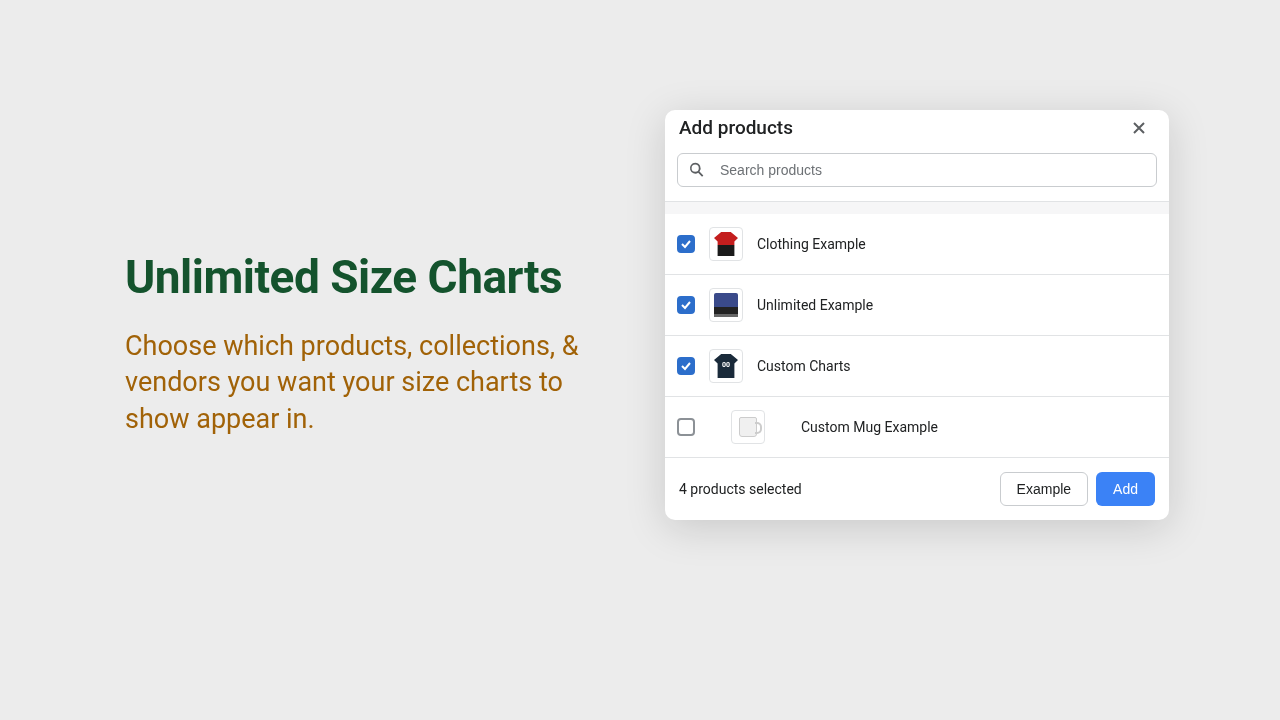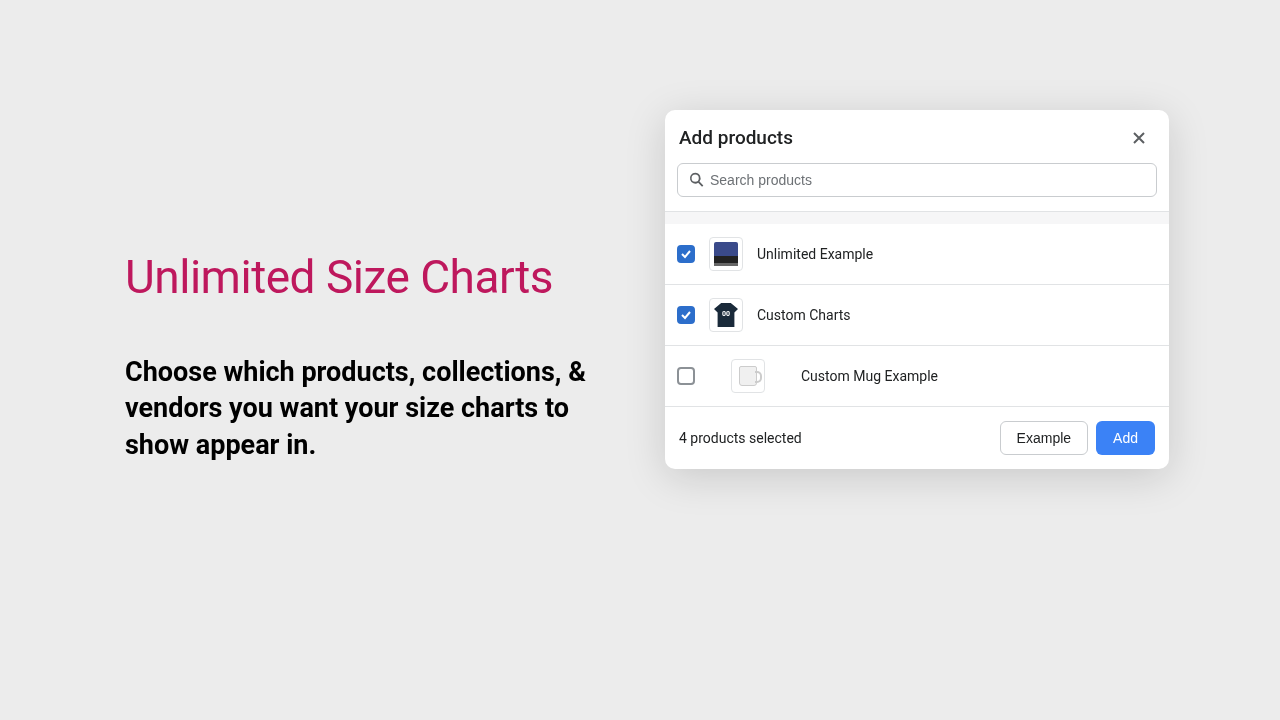--- a/index.html
+++ b/index.html
@@ -16,47 +16,47 @@
     overflow: hidden;
   }
   .left-content {
     position: absolute;
     left: 125px;
     top: 250px;
     max-width: 480px;
   }
   .headline {
     font-size: 46px;
-    font-weight: 400;
-    color: #be185d;
-    margin-bottom: 50px;
+    font-weight: 700;
+    color: #14532d;
+    margin-bottom: 24px;
     letter-spacing: -0.5px;
   }
   .description {
     font-size: 27px;
-    color: #000000;
+    color: #a16207;
     line-height: 1.35;
-    font-weight: 700;
+    font-weight: 400;
   }
   .modal {
     position: absolute;
     left: 665px;
     top: 110px;
     width: 504px;
     background: #fff;
     border-radius: 10px;
     box-shadow: 0 8px 40px rgba(0,0,0,0.15);
     display: flex;
     flex-direction: column;
   }
   .modal-header {
     display: flex;
     justify-content: space-between;
     align-items: center;
-    padding: 16px 20px 14px 14px;
+    padding: 6px 20px 14px 14px;
   }
   .modal-title {
     font-size: 19px;
     font-weight: 500;
     color: #202223;
   }
   .close-btn {
     width: 20px;
     height: 20px;
     cursor: pointer;
@@ -68,21 +68,21 @@
   .search-wrap {
     padding: 0 12px 14px 12px;
     border-bottom: 1px solid #e1e3e5;
   }
   .search-box {
     display: flex;
     align-items: center;
     border: 1px solid #c9cccf;
     border-radius: 6px;
     padding: 7px 10px;
-    gap: 4px;
+    gap: 14px;
   }
   .search-icon {
     width: 18px;
     height: 18px;
     color: #5c5f62;
     flex-shrink: 0;
   }
   .search-input {
     border: none;
     outline: none;
@@ -216,20 +216,31 @@
     <div class="search-box">
       <svg class="search-icon" viewBox="0 0 20 20" fill="currentColor">
         <path d="M8 2a6 6 0 014.74 9.68l4.3 4.3-1.42 1.42-4.3-4.3A6 6 0 118 2zm0 2a4 4 0 100 8 4 4 0 000-8z"></path>
       </svg>
       <input class="search-input" type="text" placeholder="Search products" style="">
     </div>
   </div>
 
   <div class="product-list">
 
+    <div class="product-row">
+      <div class="checkbox checked">
+        <svg viewBox="0 0 12 12" fill="none" stroke="currentColor" stroke-width="2">
+            <path d="M2 6l3 3 5-6"></path>
+          </svg>
+      </div>
+      <div class="thumb">
+          <div class="thumb-inner thumb-shirt"></div>
+        </div>
+      <div class="product-name">Clothing Example</div>
+    </div>
 
     <div class="product-row">
       <div class="checkbox checked">
         <svg viewBox="0 0 12 12" fill="none" stroke="currentColor" stroke-width="2">
             <path d="M2 6l3 3 5-6"></path>
           </svg>
       </div>
       <div class="thumb">
           <div class="thumb-inner thumb-computer"></div>
         </div>

